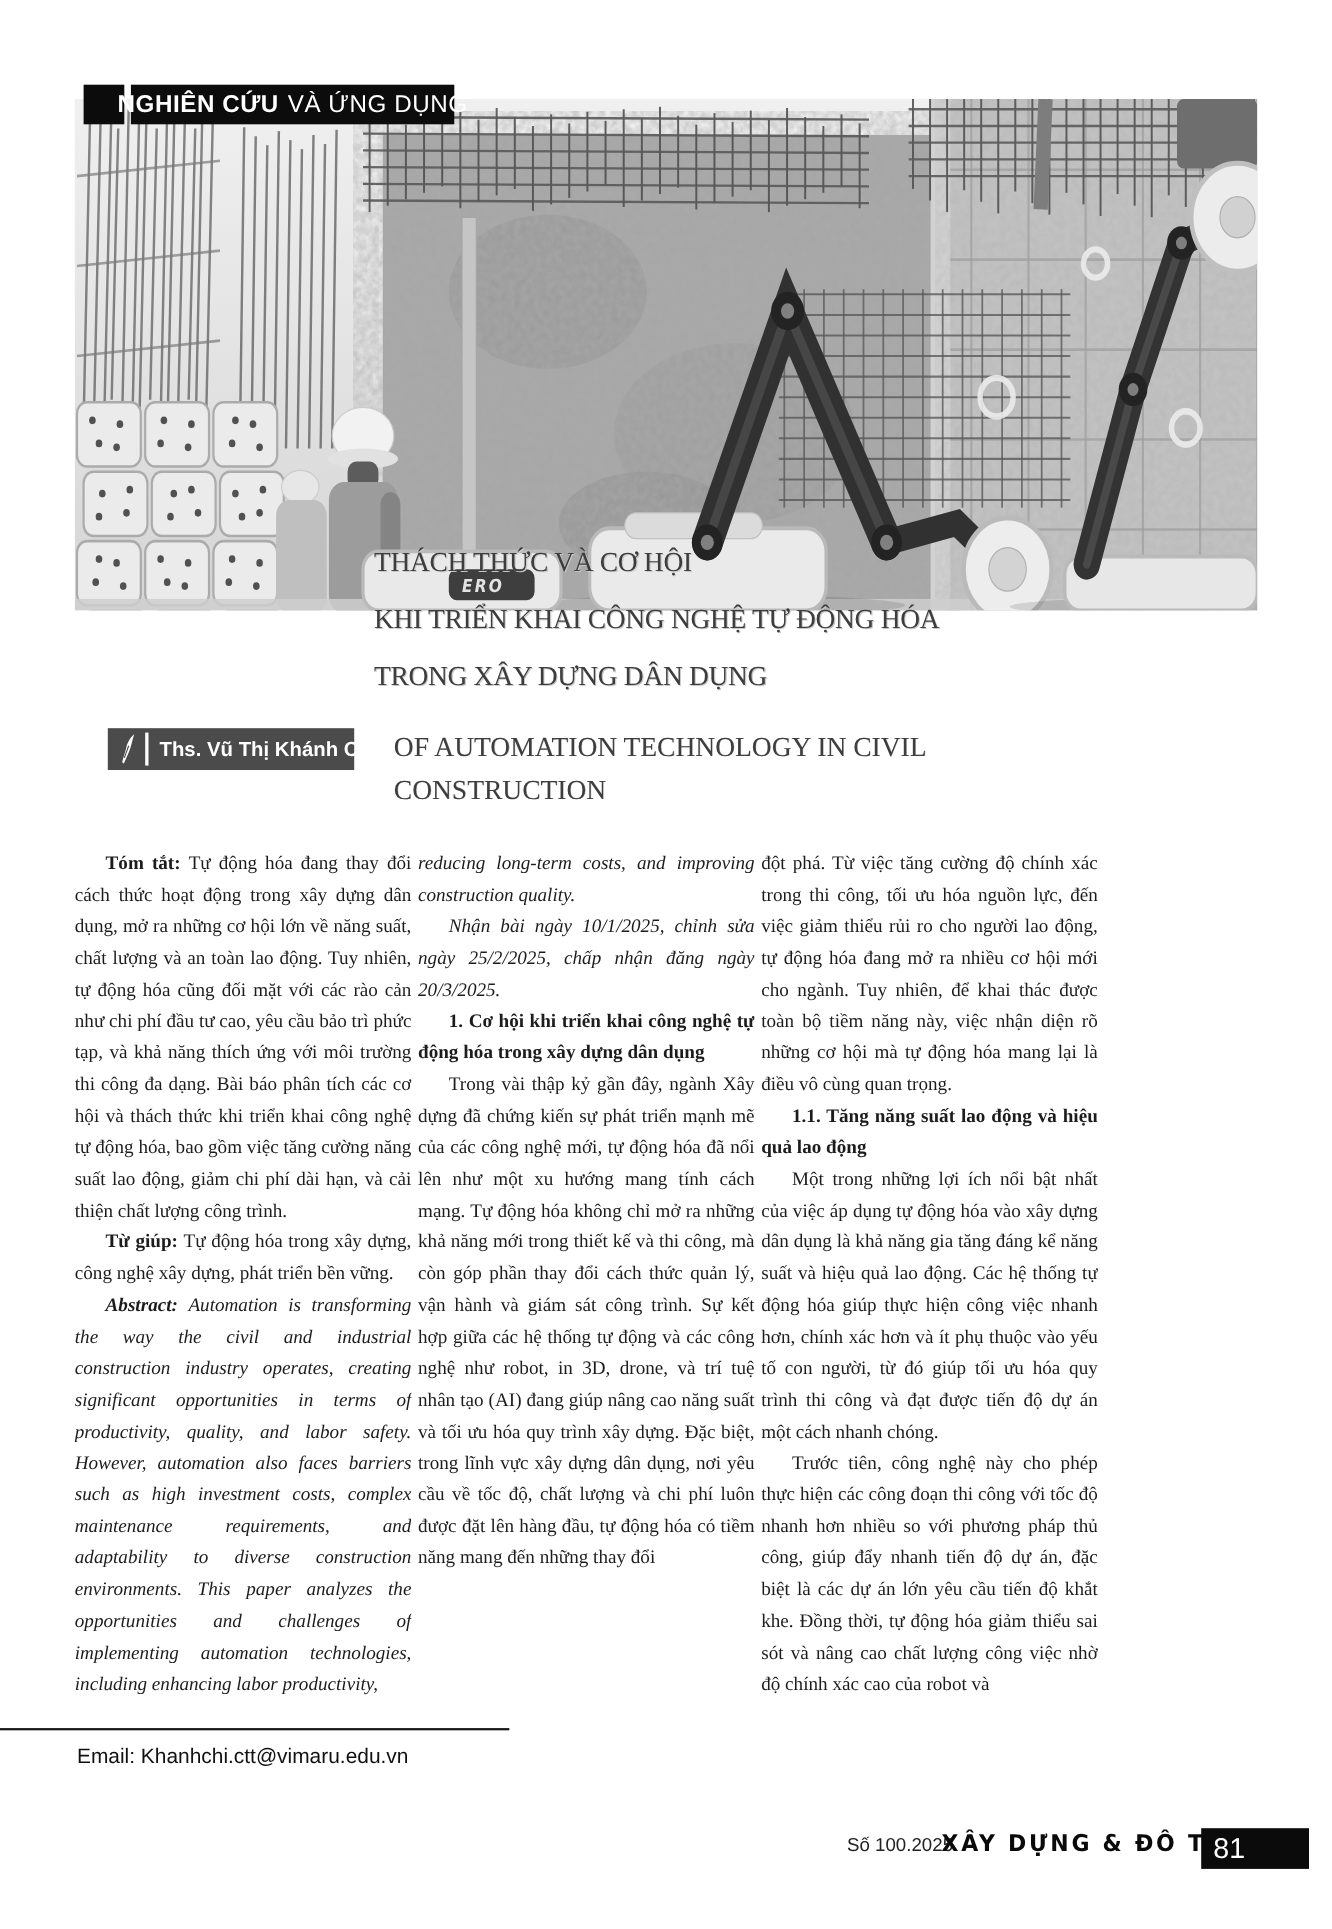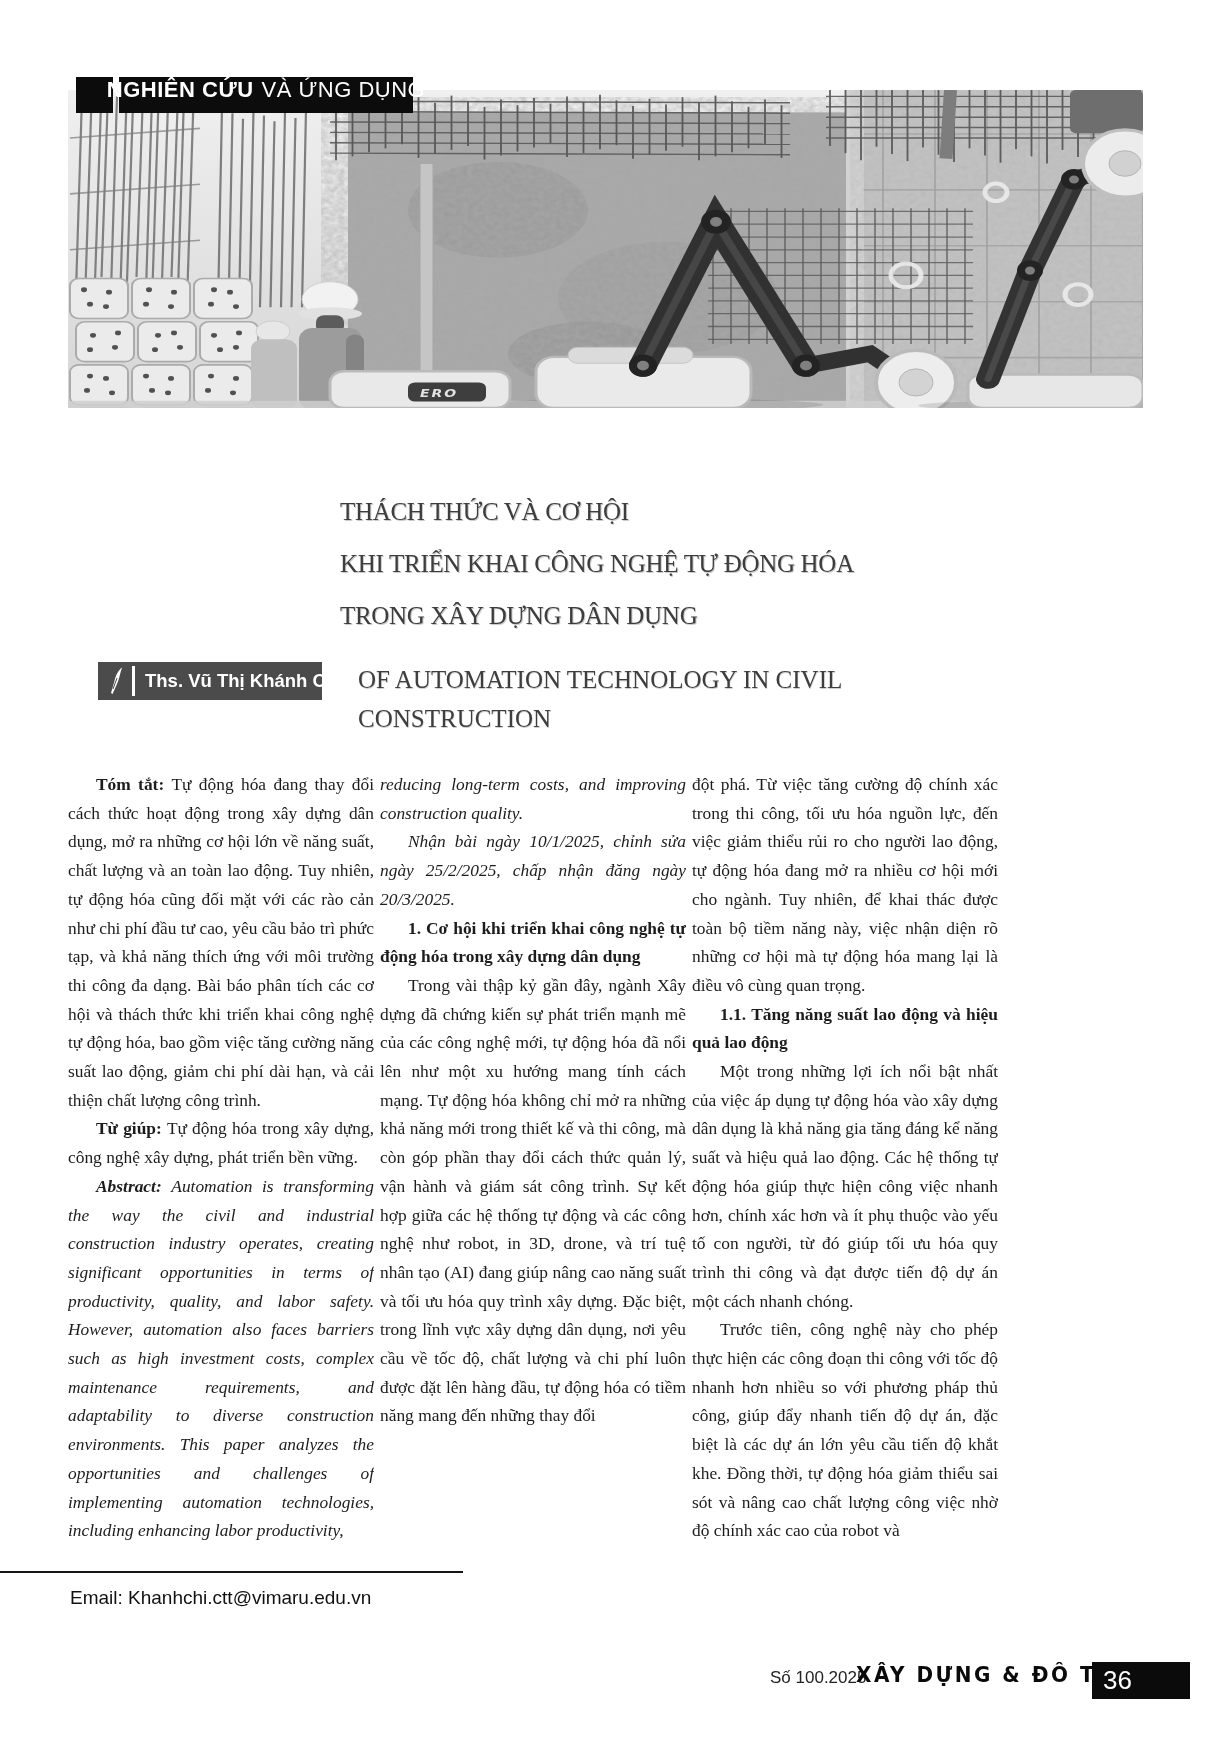--- a/index.html
+++ b/index.html
@@ -1,25 +1,25 @@
 <!DOCTYPE html>
 <html><head>
 <meta charset="utf-8">
 <style>
   html,body{margin:0;padding:0;background:#ffffff;}
   .page{position:relative;width:1211px;height:1754px;background:#ffffff;overflow:hidden;
         font-family:"Liberation Sans", sans-serif;color:#1c1c1c;}
   
   .tag-square{position:absolute;left:76px;top:77px;width:37px;height:36px;background:#0c0c0c;z-index:5;}
   .tag-bar{position:absolute;left:119px;top:77px;width:294px;height:36px;background:#0c0c0c;z-index:5;
-           display:flex;align-items:flex-start;justify-content:center;color:#fff;font-size:22px;letter-spacing:.5px;white-space:nowrap;}
+           display:flex;align-items:center;justify-content:center;color:#fff;font-size:22px;letter-spacing:.5px;white-space:nowrap;}
   .tag-bar b{font-weight:bold;margin-right:8px;}
   .tag-bar span.reg{font-weight:400;}
   
-  .photo{position:absolute;left:68px;top:90px;width:1075px;height:318px;overflow:hidden;background:#e9e9e9;}
+  .photo{position:absolute;left:68px;top:90px;width:1075px;height:465px;overflow:hidden;background:#e9e9e9;}
   .photo svg{display:block;width:100%;height:100%;}
   
   .vn-title{position:absolute;left:340px;top:486px;width:700px;
             font-family:"Liberation Serif", serif;font-size:25px;line-height:52px;color:#3d3d3d;
             letter-spacing:-0.3px;text-shadow:1px 1px 0 #c9c9c9;}
   .en-title{position:absolute;left:358px;top:660px;width:680px;
             font-family:"Liberation Serif", serif;font-size:25px;line-height:39px;color:#3e3e3e;
             letter-spacing:0px;text-shadow:0.5px 0.5px 0 #cfcfcf;}
   
   .author-bar{position:absolute;left:98px;top:662px;width:224px;height:38px;background:#4b4b4b;
@@ -388,15 +388,15 @@
       </div>
   </div>
 
   <div class="footnote-rule"></div>
   <div class="footnote">
     <div>Email: Khanhchi.ctt@vimaru.edu.vn</div>
   </div>
 
   <div class="footer-issue">Số 100.2025</div>
   <div class="footer-journal">XÂY DỰNG &amp; ĐÔ THỊ</div>
-  <div class="footer-pagebox">36</div>
+  <div class="footer-pagebox">81</div>
 
 </div>
 
 </body></html>

